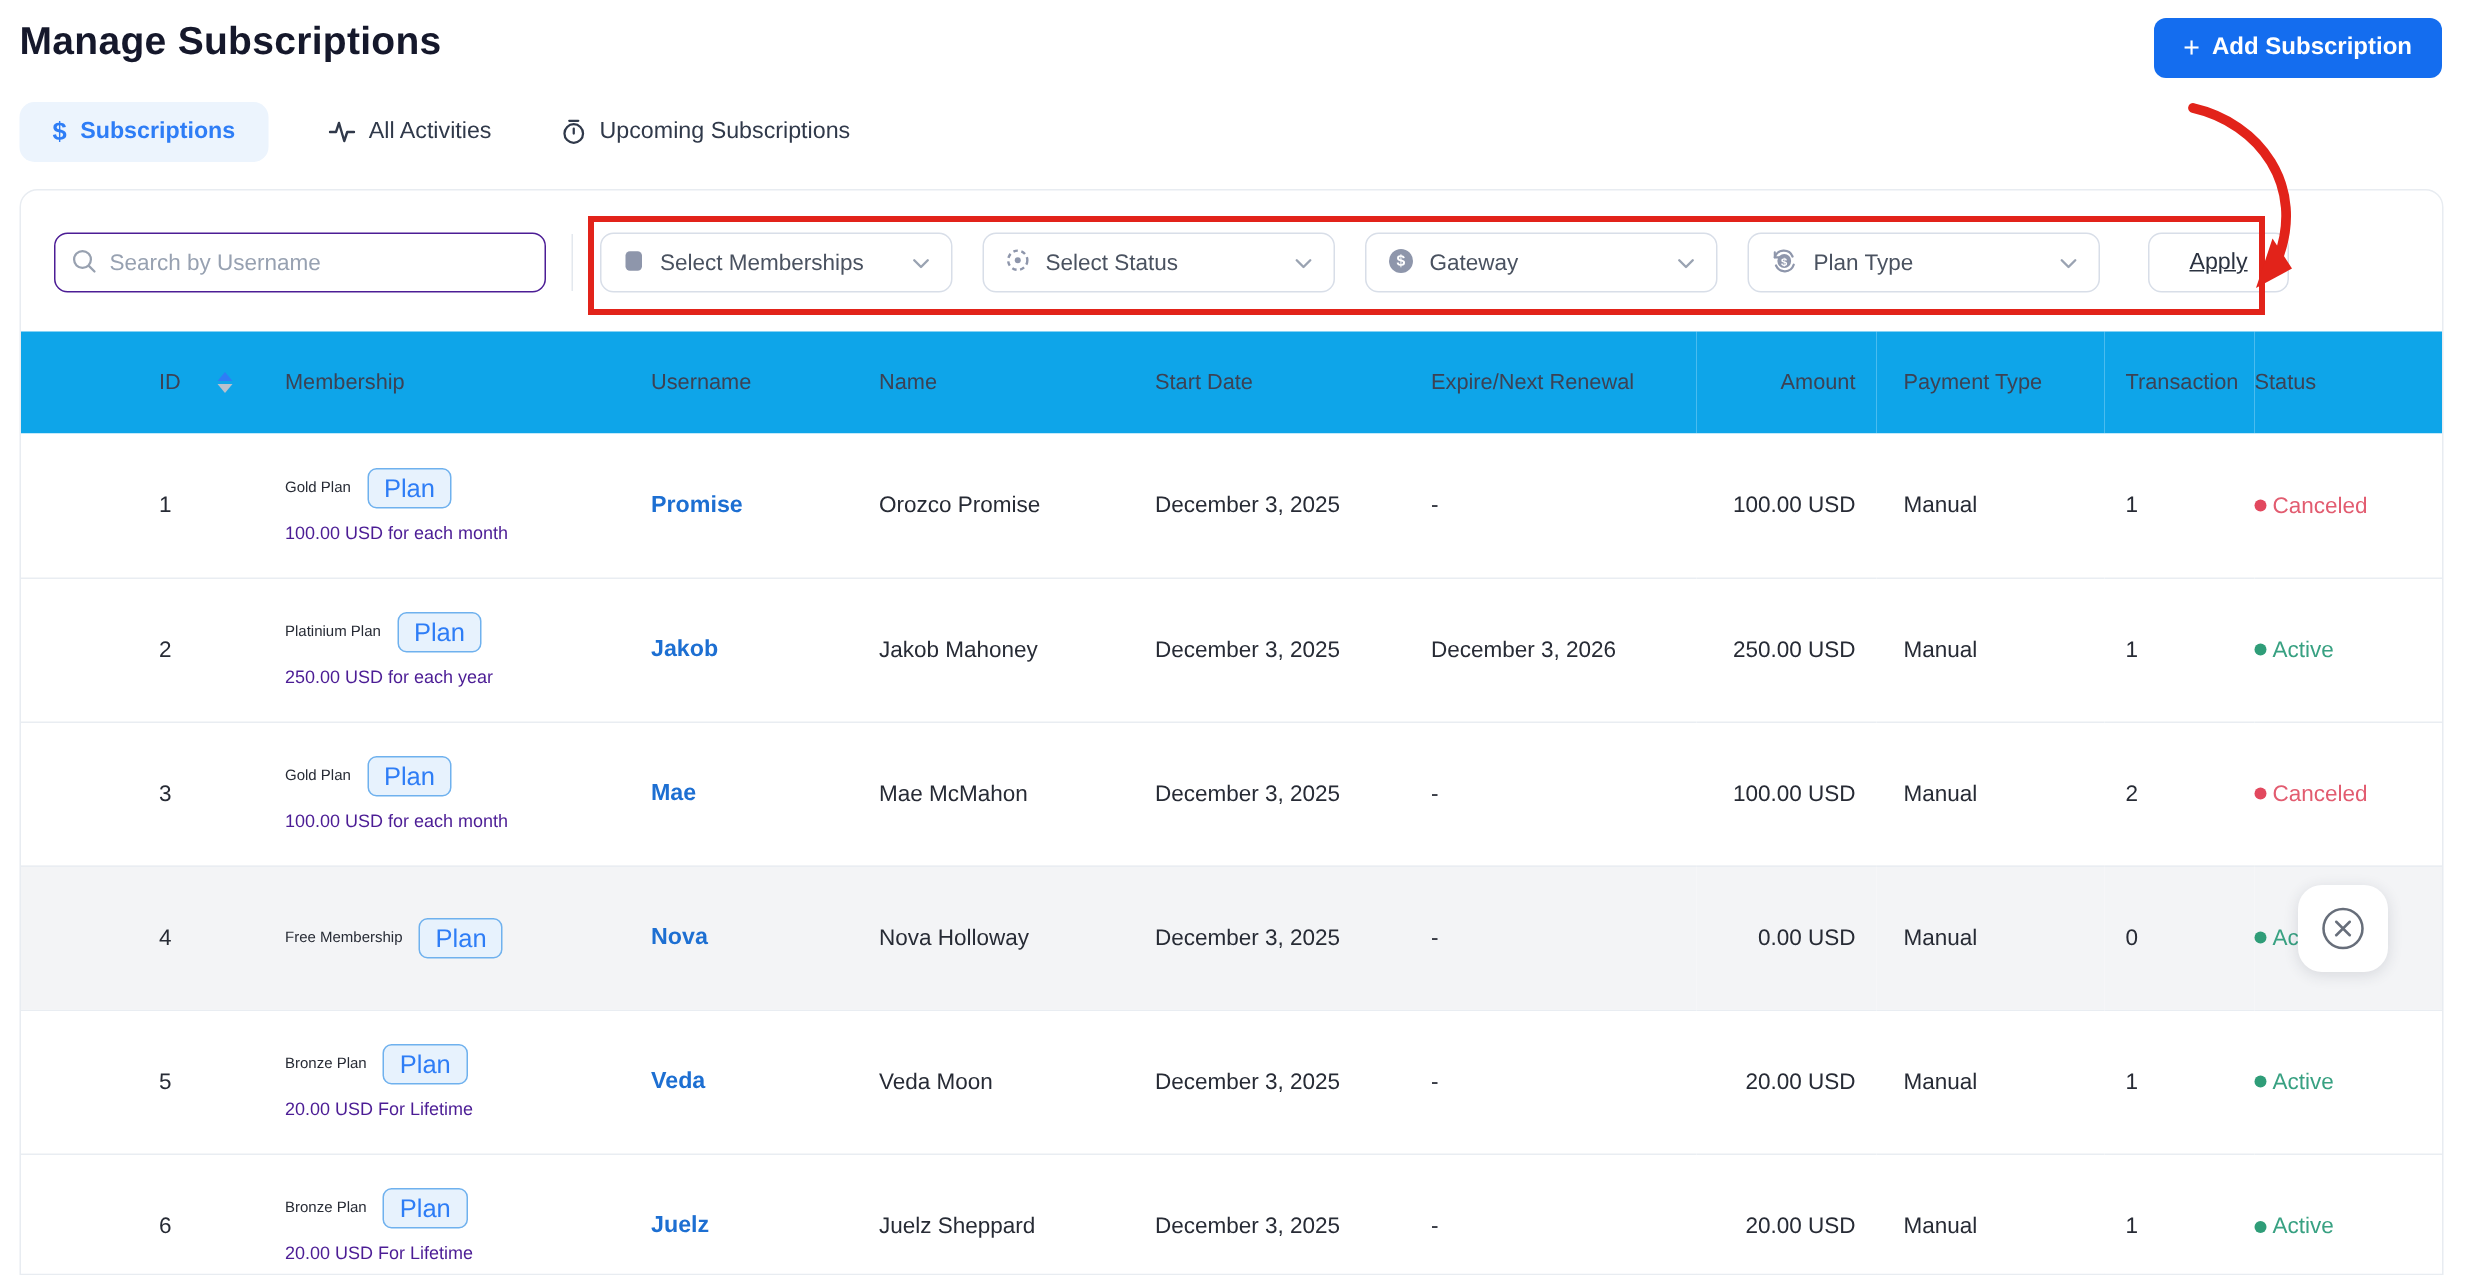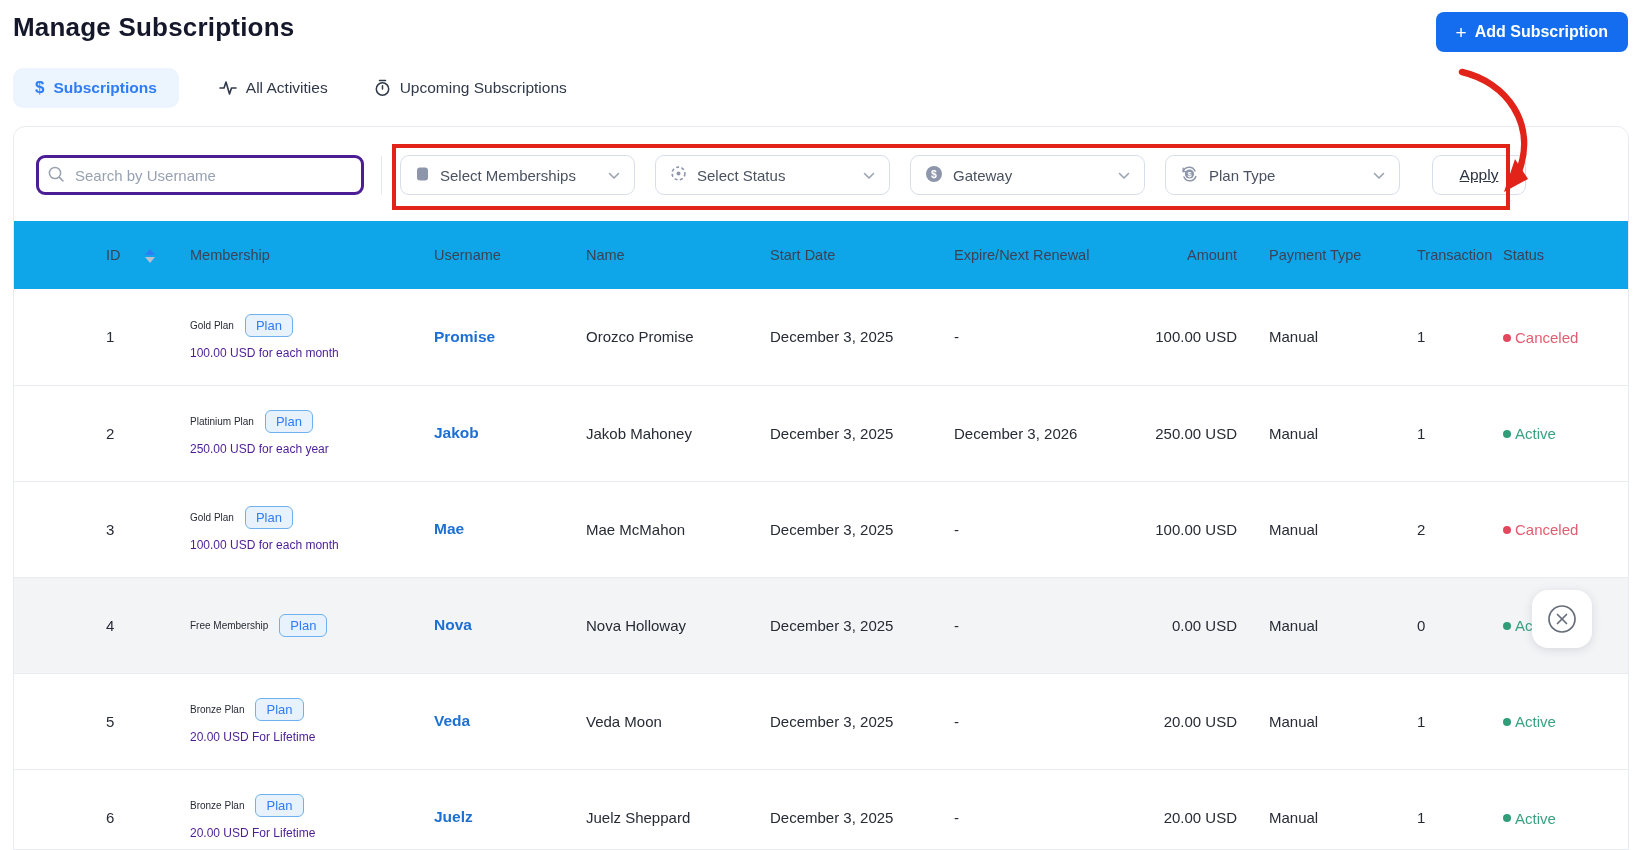--- a/index.html
+++ b/index.html
@@ -27,21 +27,21 @@
   .dollar-glyph { font-size:17px; }
   
   .card {
     margin:18px 19px 0 13px; border:1px solid #e8ecf1; border-radius:12px 12px 0 0;
     height:724px; background:#fff; overflow:hidden; position:relative;
   }
   
   .filter-row { display:flex; align-items:center; padding:28px 0 0 22px; }
   .search-box { position:relative; width:328px; height:40px; }
   .search-box input {
-    width:100%; height:100%; border:3px solid #4c1d95; border-radius:9px; outline:none;
+    width:100%; height:100%; border:1px solid #4c1d95; border-radius:9px; outline:none;
     padding:0 12px 0 36px; font-size:15px; color:#4c1d95; font-family:inherit;
   }
   .search-box input::placeholder { color:#97a1b1; }
   .search-box .sicon { position:absolute; left:11px; top:10px; }
   .vdivider { width:1px; height:38px; background:#e3e8ee; margin:0 18px 0 17px; }
   .dropdown-group { display:flex; align-items:flex-end; gap:20px; }
   .dropdown {
     width:235px; height:40px; border:1px solid #d8dee8; border-radius:9px; background:#fff;
     display:flex; align-items:center; padding:0 14px; gap:10px; cursor:pointer; font-family:inherit;
   }
@@ -59,21 +59,21 @@
   tbody tr.row-highlighted { background:#f3f4f6; }
   td { font-size:15px; color:#272b35; vertical-align:middle; padding-right:10px; }
   .col-id { padding-left:92px; }
   th.col-id { white-space:nowrap; }
   .sort-wrap { display:inline-flex; flex-direction:column; gap:2px; margin-left:24px; vertical-align:middle; cursor:pointer; }
   .tri-up { width:0; height:0; border-left:5px solid transparent; border-right:5px solid transparent; border-bottom:6px solid #2e7df6; }
   .tri-down { width:0; height:0; border-left:5px solid transparent; border-right:5px solid transparent; border-top:6px solid #b9c1cd; }
   .mem-top { display:flex; align-items:center; gap:11px; }
   .mem-name { font-size:10px; color:#272b35; }
   .badge {
-    display:inline-block; font-size:13px; color:#2e7df6; background:#e7f2fd; border:1px solid #6fb1ee;
+    display:inline-block; font-size:17px; color:#2e7df6; background:#e7f2fd; border:1px solid #6fb1ee;
     border-radius:6px; padding:4px 10px; line-height:1; cursor:pointer;
   }
   .mem-detail { font-size:12px; color:#4c1d95; margin-top:9px; }
   .username-link { color:#1d6fd2; font-weight:700; font-size:15.5px; cursor:pointer; text-decoration:none; }
   .col-amount { text-align:right; padding-right:14px; }
   th.col-amount { text-align:right; padding-right:14px; }
   .col-payment { padding-left:18px; }
   .col-trans { padding-left:14px; }
   .status-badge { display:inline-flex; align-items:center; gap:4px; font-size:15px; }
   .status-badge .dot { width:8px; height:8px; border-radius:50%; display:inline-block; }

